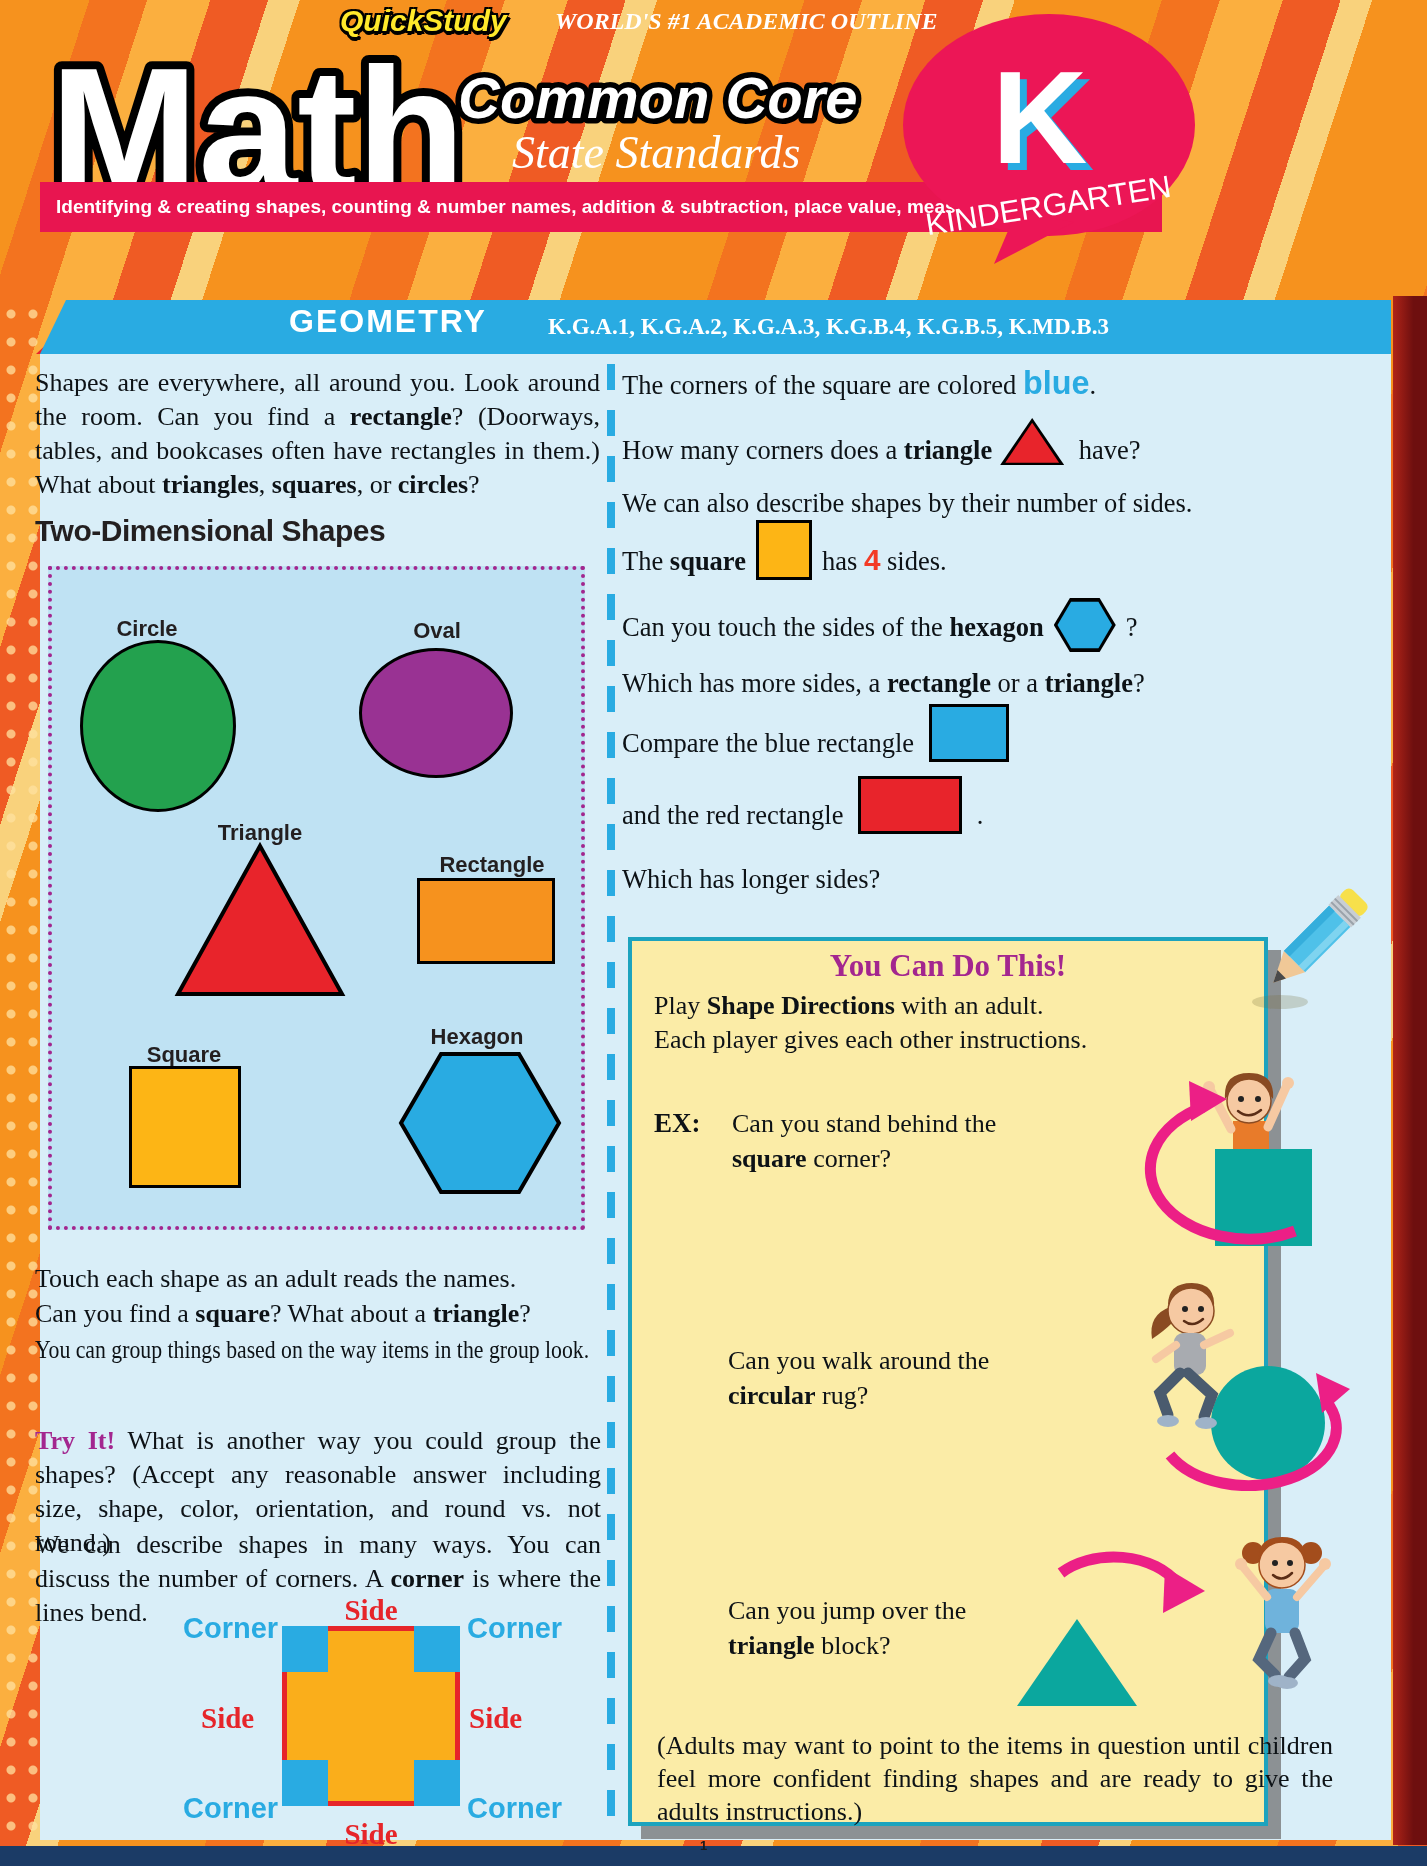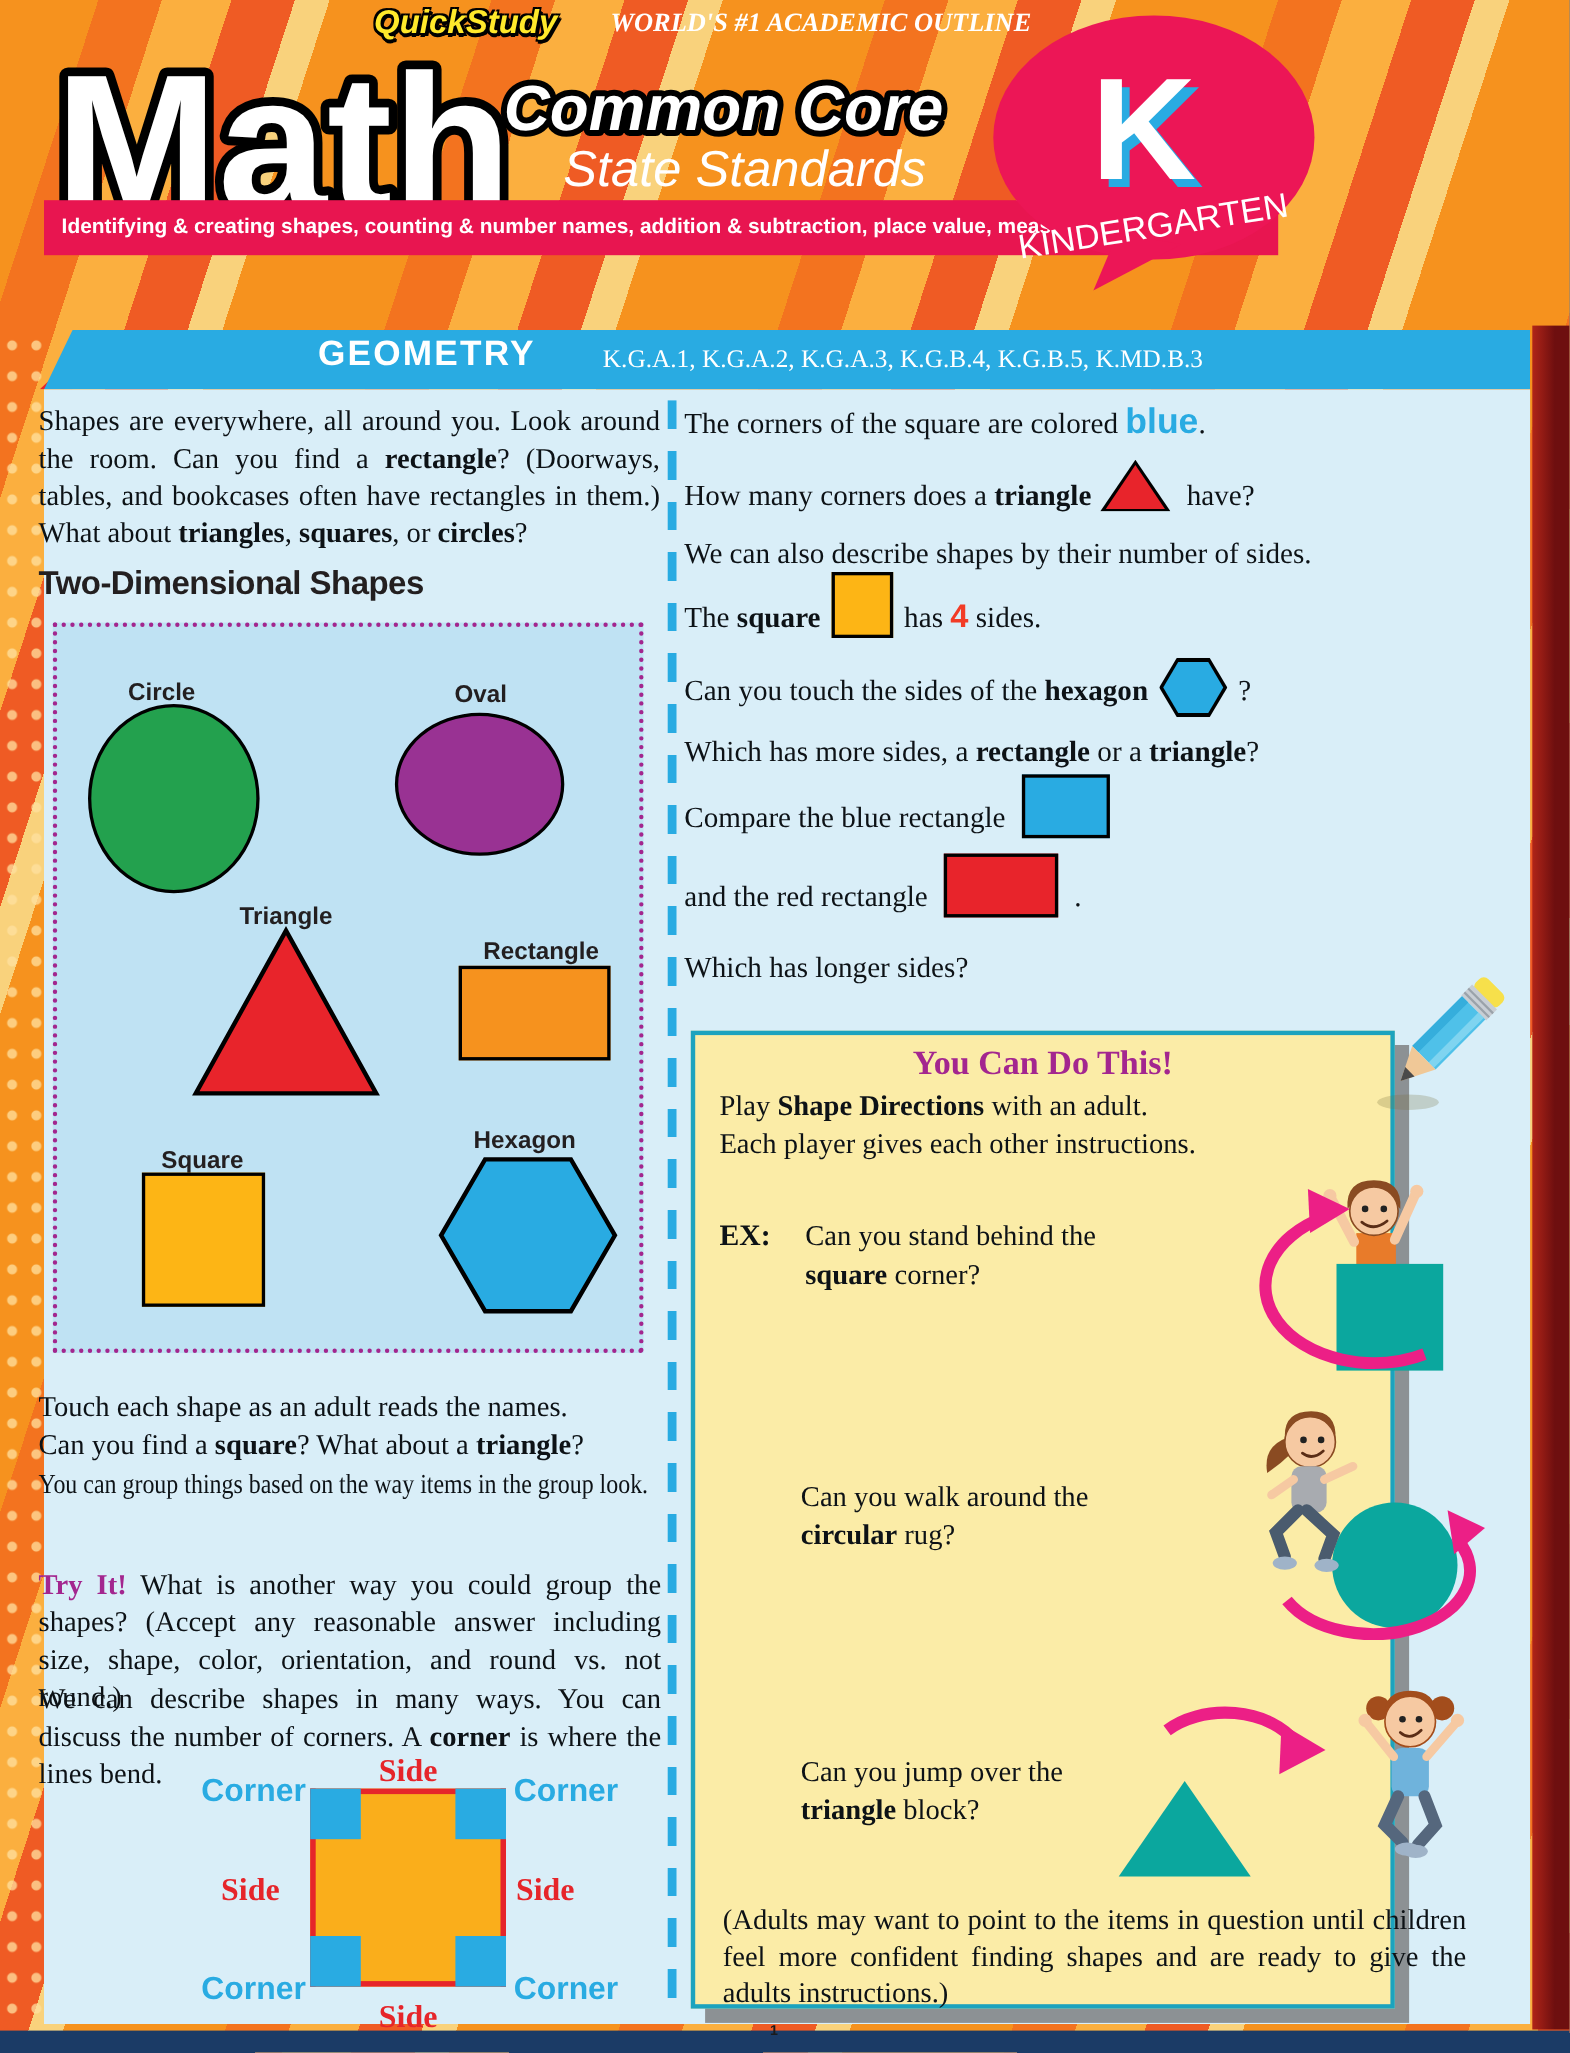--- a/index.html
+++ b/index.html
@@ -5,21 +5,21 @@
   * { margin:0; padding:0; box-sizing:border-box; }
   body { font-family:"Liberation Serif", serif; background:#555; }
   #page {
     position:relative; width:1427px; height:1866px; overflow:hidden;
     background:
       repeating-linear-gradient(108deg,
         #F6921E 0 85px, #F3731F 85px 140px, #FBAF3F 140px 200px,
         #EF5B24 200px 255px, #F9D27C 255px 285px, #F6921E 285px 340px);
   }
   .abs { position:absolute; }
-  .sans { font-family:Liberation Sans, sans-serif; }
+  .sans { font-family:Liberation Serif, serif; }
 
   
   #brand-row { left:340px; top:4px; }
   #brand {
     font-family:"Liberation Sans",sans-serif; font-style:italic; font-weight:900;
     font-size:30px; color:#FFE92B;
     text-shadow:-2px -2px 0 #000,2px -2px 0 #000,-2px 2px 0 #000,2px 2px 0 #000,0 4px 0 #000,3px 3px 0 #000;
   }
   #tagline { left:555px; top:8px; font-family:"Liberation Serif",serif; font-style:italic; font-weight:bold; font-size:24px; color:#fff; }
   #banner {
@@ -27,21 +27,21 @@
     color:#fff; font-family:"Liberation Sans",sans-serif; font-weight:bold; font-size:19px;
     line-height:50px; padding-left:16px; white-space:nowrap;
   }
   
   #geo-bar { left:40px; top:300px; width:1351px; height:54px; background:#29ABE2;
     clip-path:polygon(26px 0,100% 0,100% 100%,0 100%); }
   #geo-wedge { left:36px; top:326px; width:30px; height:28px; background:#E8242B;
     clip-path:polygon(0 100%,100% 0,100% 100%); }
   #geo-title { left:289px; top:303px; font-family:"Liberation Sans",sans-serif; font-weight:900;
     font-size:32px; letter-spacing:2px; color:#fff; }
-  #geo-standards { left:548px; top:314px; font-family:"Liberation Serif",serif; font-weight:normal;
+  #geo-standards { left:548px; top:314px; font-family:"Liberation Serif",serif; font-weight:bold;
     font-size:23px; color:#fff; }
 
   
   #content-bg { left:40px; top:354px; width:1351px; height:1486px; background:#D9EEF8; }
   #divider { left:607px; top:364px; width:8px; height:1462px;
     background:repeating-linear-gradient(180deg,#29ABE2 0 26px,transparent 26px 46px); }
   #maroon-edge { left:1393px; top:296px; width:34px; height:1549px;
     background:linear-gradient(90deg,#B02418,#6E0F0F 60%); }
   #left-dots { left:0; top:300px; width:40px; height:1540px;
     background-image:radial-gradient(circle, rgba(255,225,160,.75) 4px, transparent 5px);

